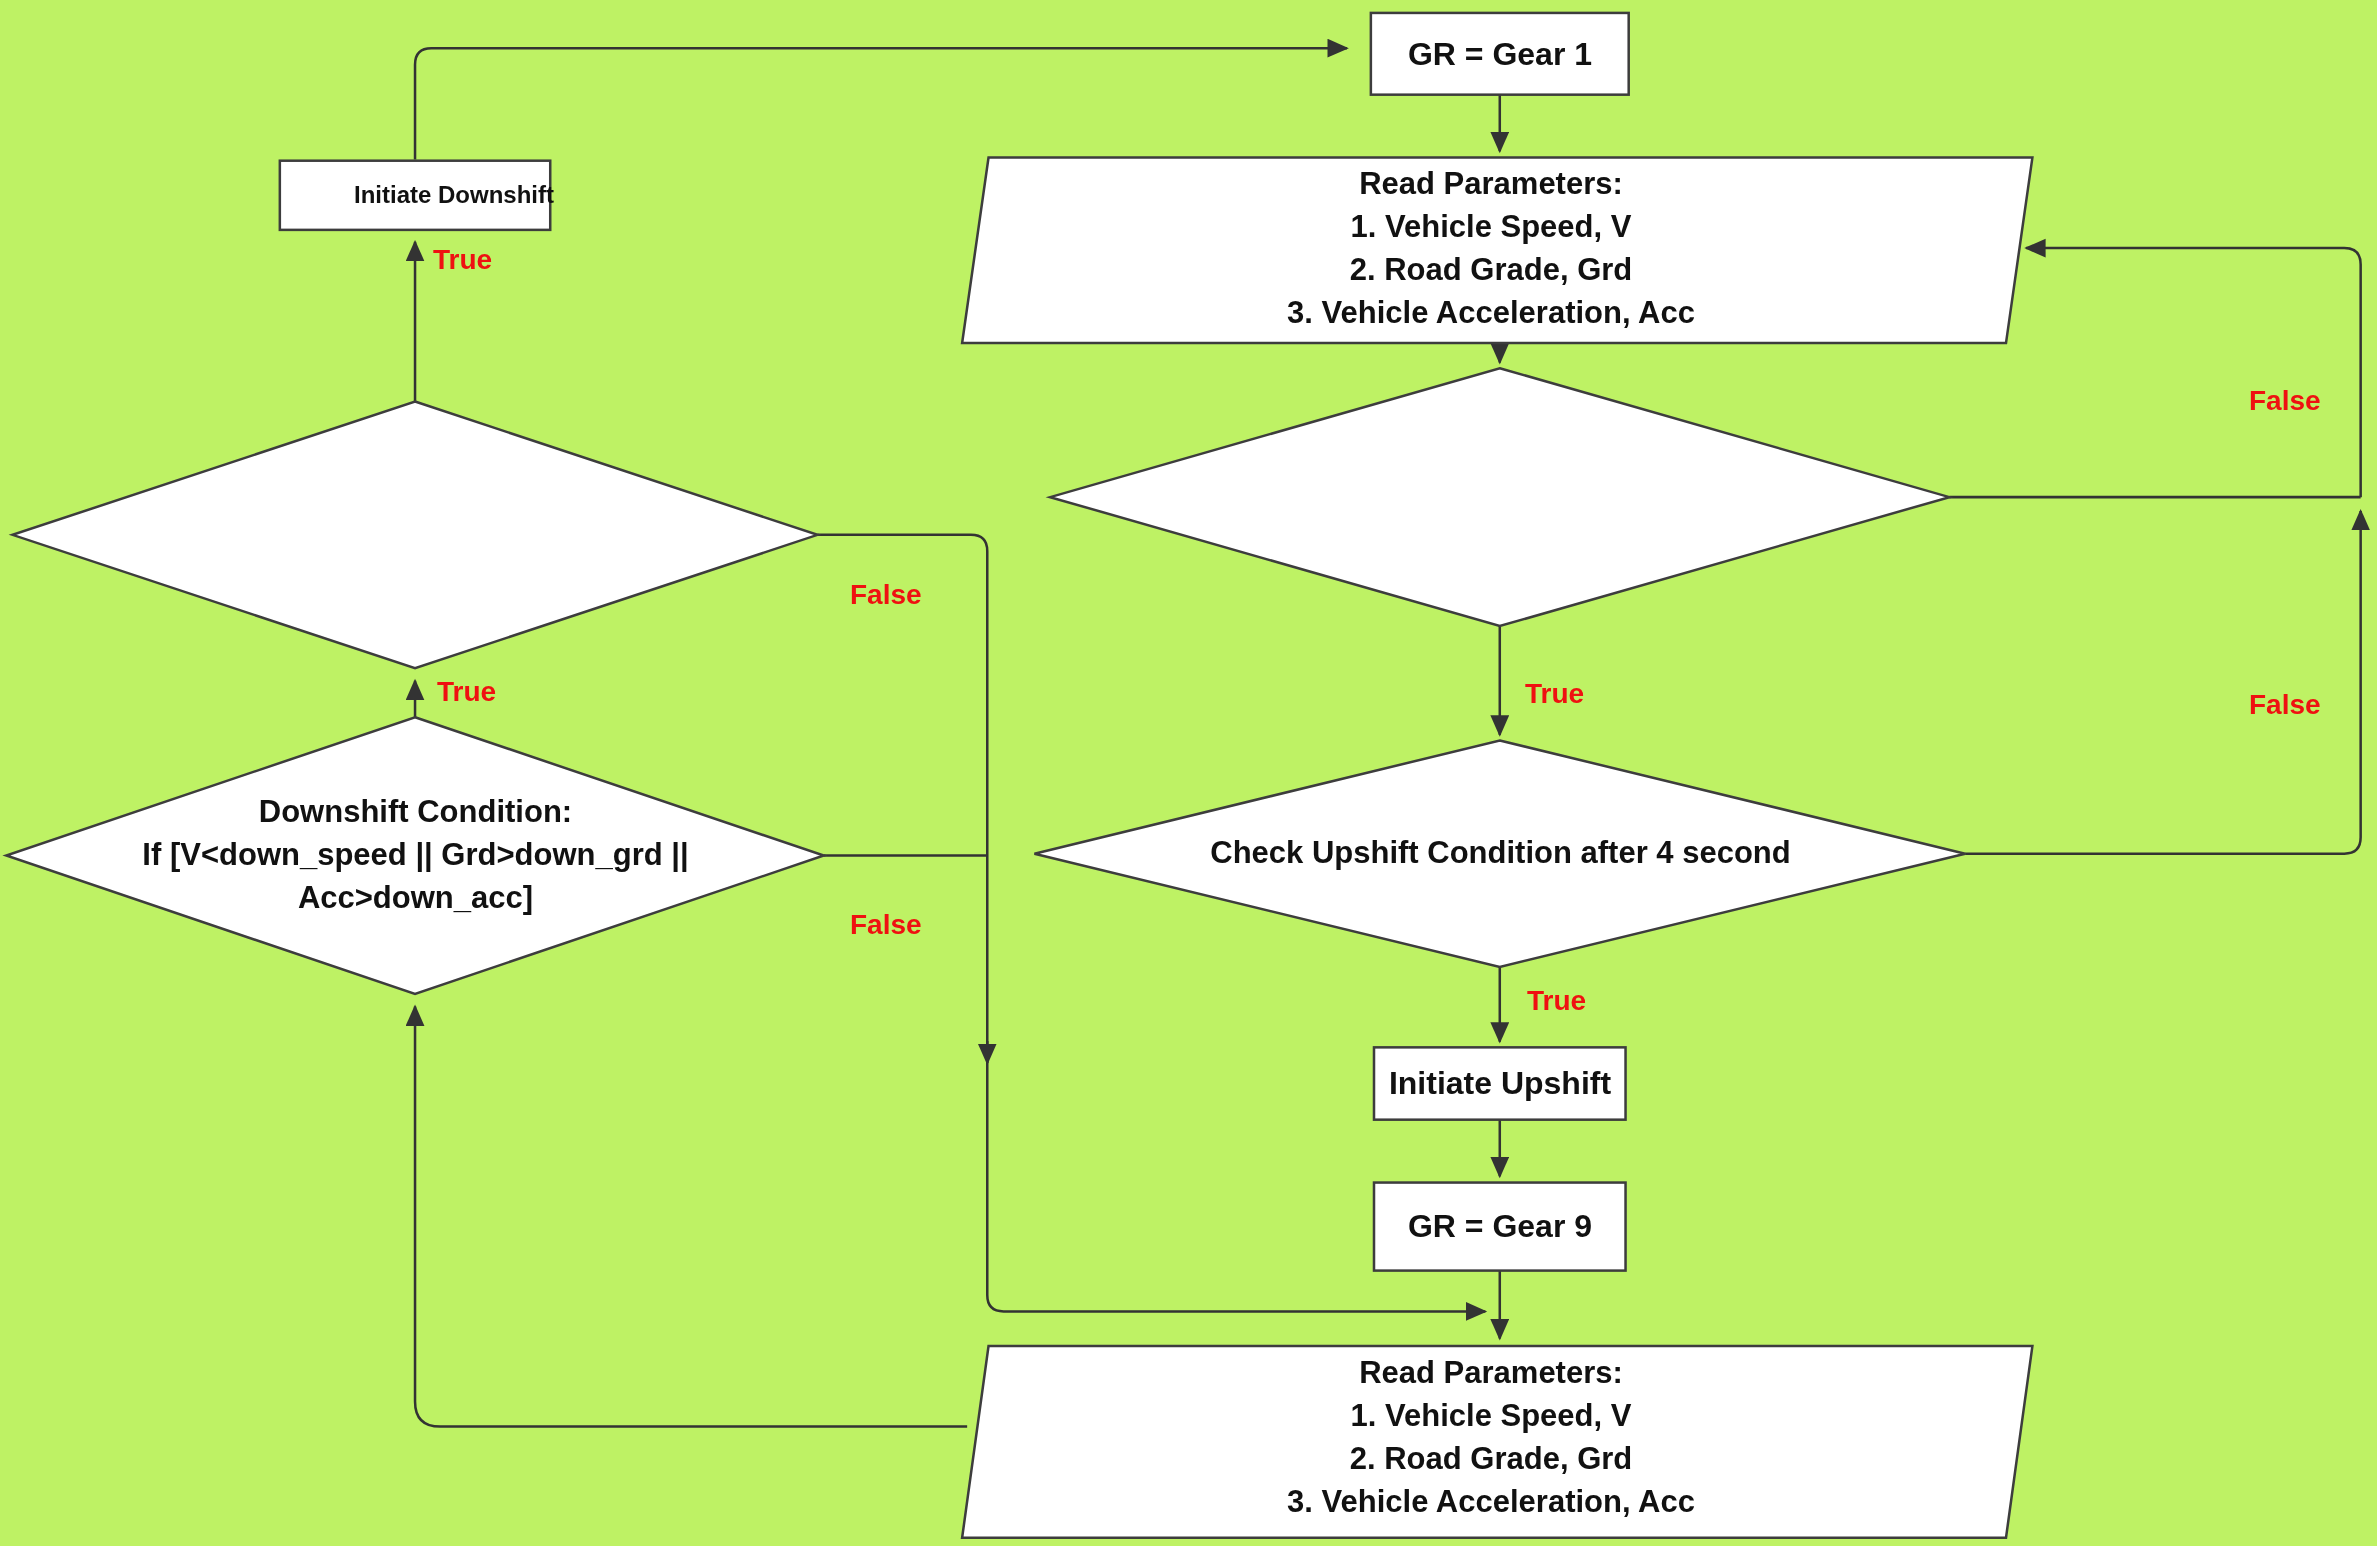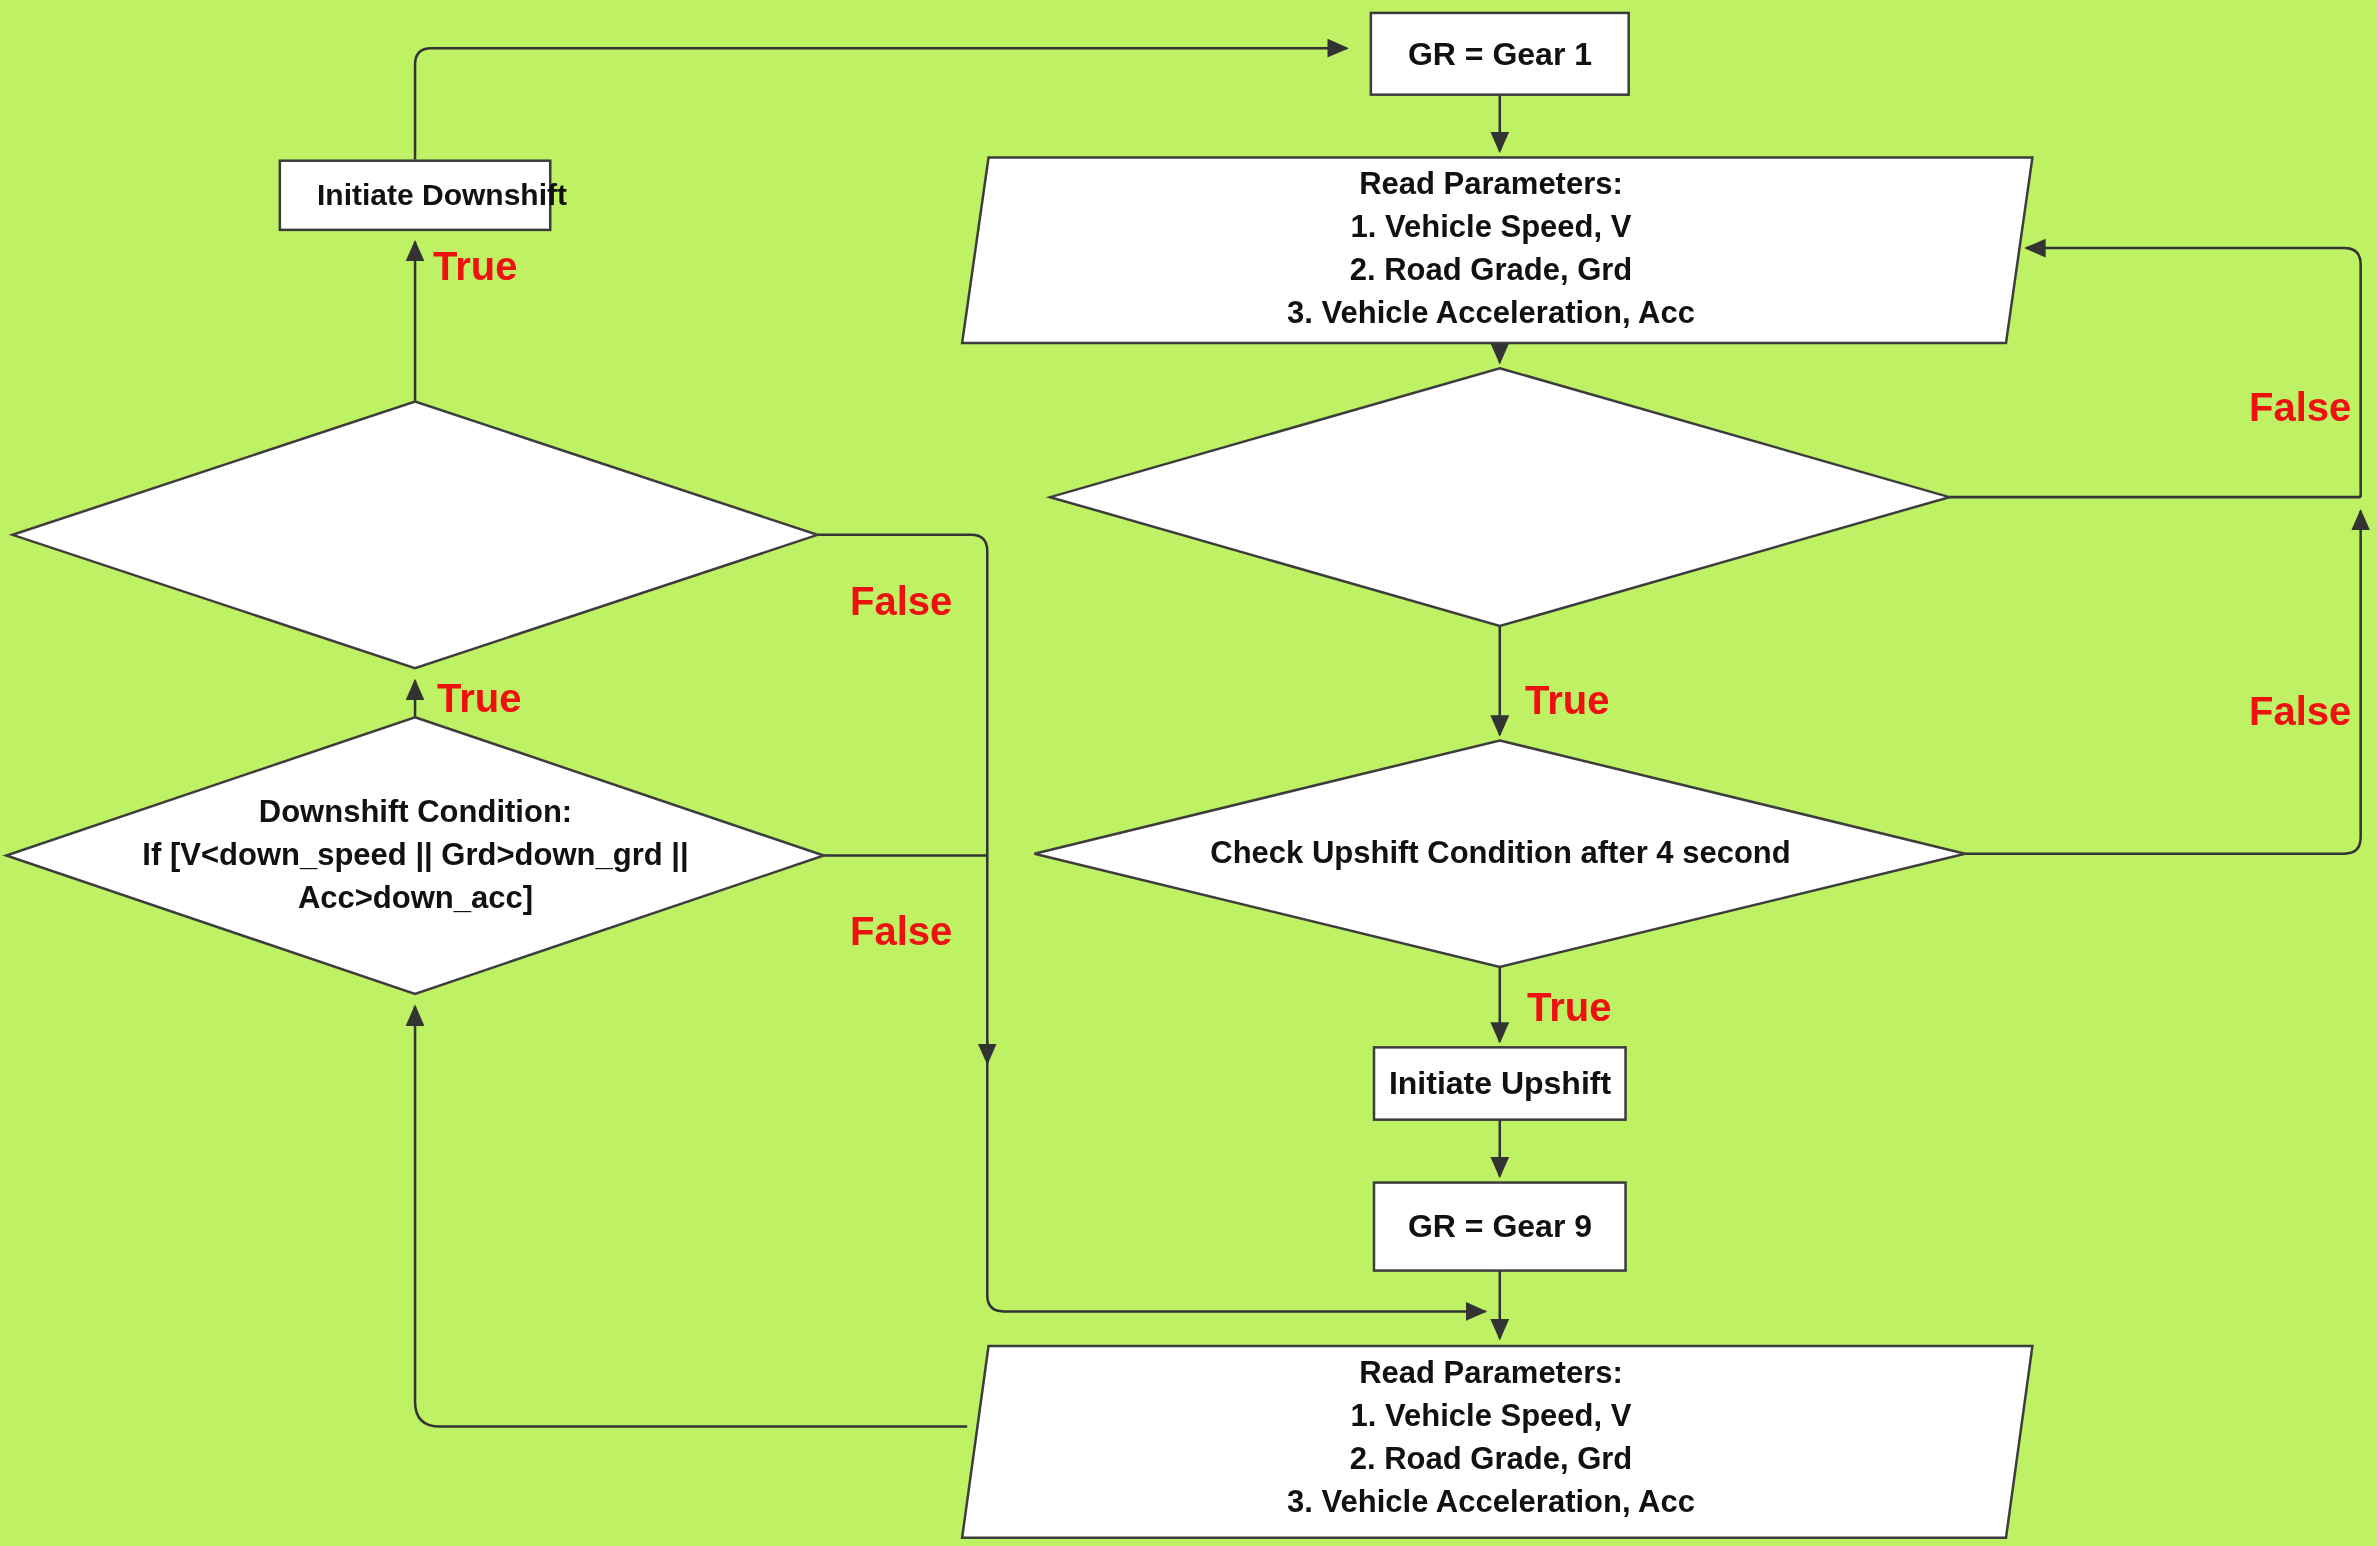--- a/index.html
+++ b/index.html
@@ -19,21 +19,21 @@
     color:#111111;
     white-space:pre-line;
     line-height:1.38;
     pointer-events:none;
   }
   .node-text{font-size:31px;}
   .box-text{font-size:32px;}
   .branch{
     position:absolute;
     font-weight:bold;
-    font-size:40px;
+    font-size:28px;
     color:#ef1111;
     white-space:nowrap;
     pointer-events:none;
   }
 </style>
 </head>
 <body>
 
 <div id="stage">
 
@@ -93,21 +93,21 @@
 
   <div class="lbl box-text" style="left:1374px;top:1047px;width:252px;height:72px;border-radius:18px;">Initiate Upshift</div>
 
   <div class="lbl box-text" style="left:1374px;top:1182px;width:252px;height:88px;">GR = Gear 9</div>
 
   <div class="lbl node-text" style="left:1038px;top:1347px;width:906px;height:182px;">Read Parameters:
 1. Vehicle Speed, V
 2. Road Grade, Grd
 3. Vehicle Acceleration, Acc</div>
 
-  <div class="lbl node-text" style="left:280px;top:160px;width:324px;height:69px;font-size:30px;">Initiate Downshift</div>
+  <div class="lbl node-text" style="left:280px;top:160px;width:324px;height:69px;font-size:24px;padding-left:12px;">Initiate Downshift</div>
 
 
   <div class="lbl node-text" style="left:82px;top:761px;width:667px;height:189px;">Downshift Condition:
 If [V&lt;down_speed || Grd&gt;down_grd ||
 Acc&gt;down_acc]</div>
 
   <span class="branch" style="left:433px;top:244px;">True</span>
 
   <span class="branch" style="left:437px;top:676px;">True</span>
 

